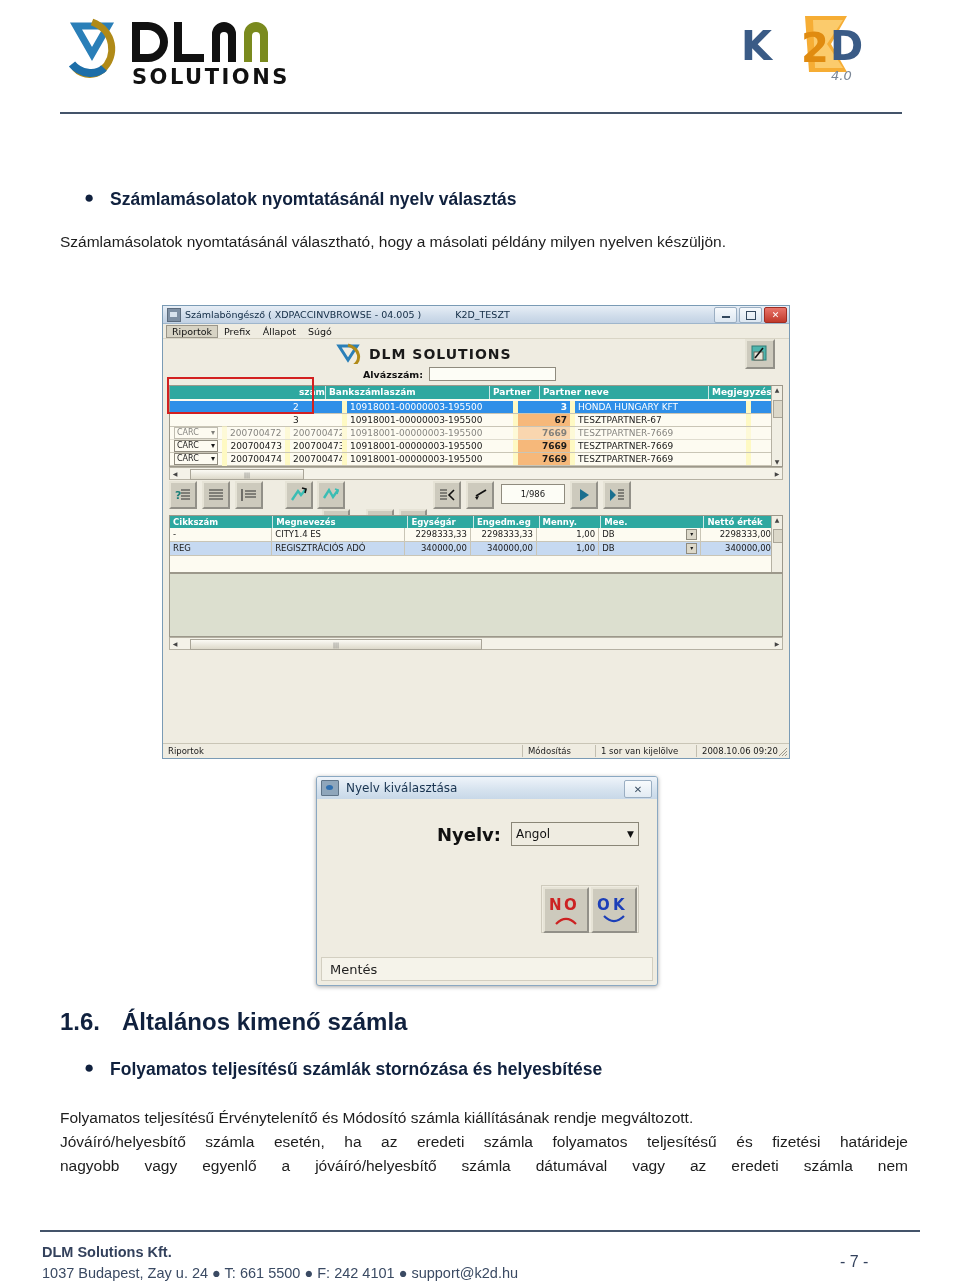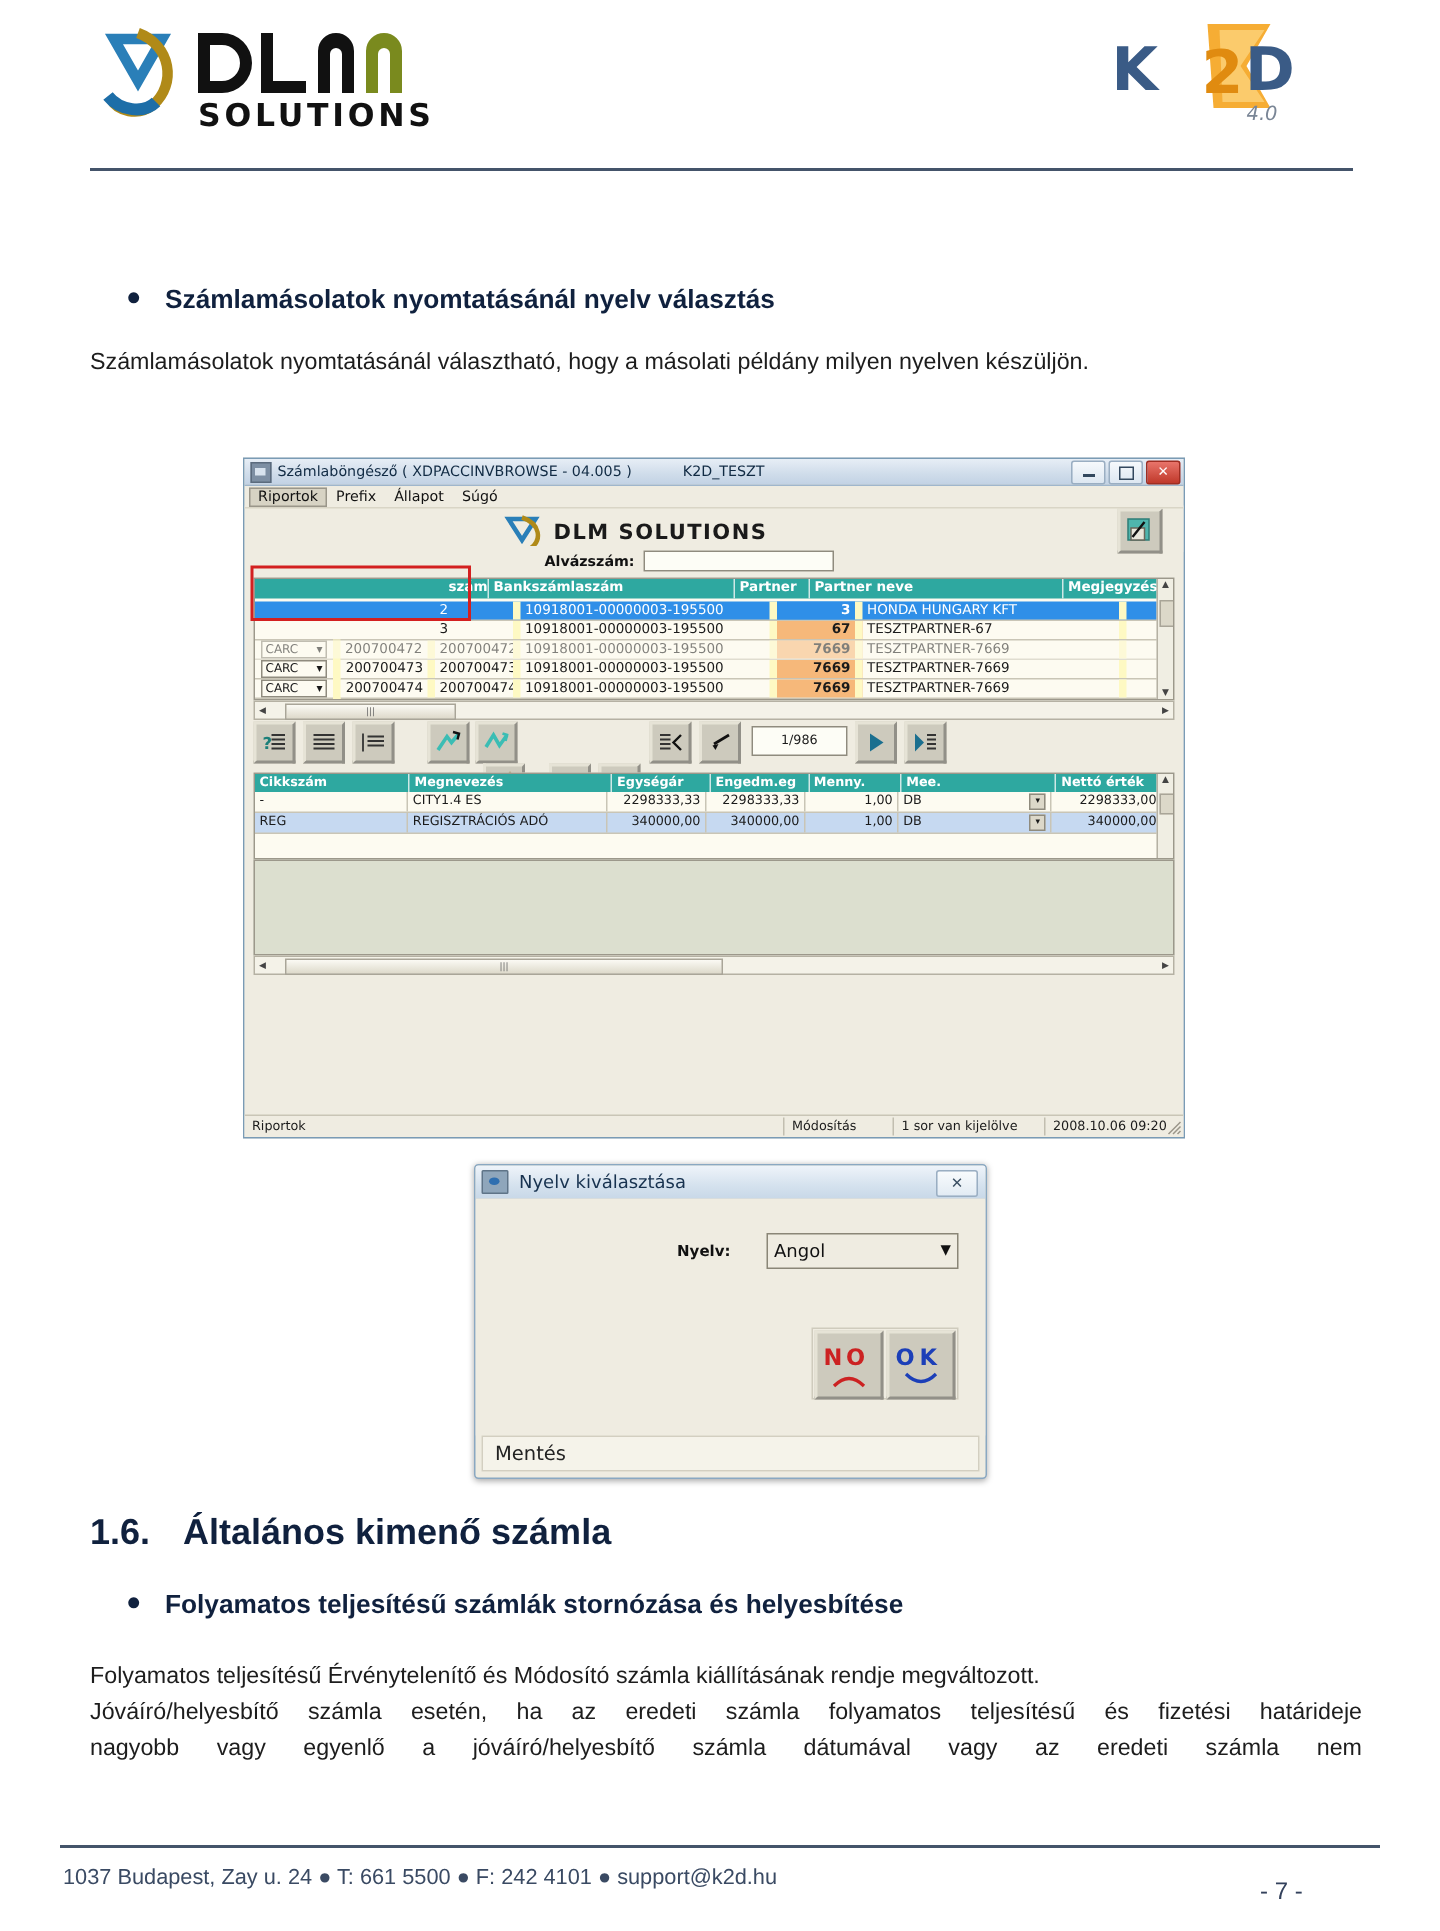--- a/index.html
+++ b/index.html
@@ -179,21 +179,21 @@
             border-radius:50%;background:#2f6fb0;}
   .dlg-title{font-size:12px;color:#17324f;}
   .dlg-close{position:absolute;right:5px;top:3px;width:26px;height:16px;
              border:1px solid #9aaec2;border-radius:2px;
              background:linear-gradient(#f8fbfd,#e2ebf3);
              font-size:10px;color:#3b4f63;display:flex;align-items:center;
              justify-content:center;}
   .dlg-body{position:absolute;left:0;right:0;top:22px;bottom:28px;background:#efece1;}
   .nyelv-row{position:absolute;left:22px;top:22px;right:18px;height:26px;
              display:flex;align-items:center;justify-content:flex-end;}
-  .nyelv-lbl{font-size:10px;font-weight:bold;color:#111;margin-right:24px;}
+  .nyelv-lbl{font-size:18px;font-weight:bold;color:#111;margin-right:10px;}
   .nyelv-sel{width:118px;height:22px;background:#efece1;border:1px solid #8a8677;
              display:flex;align-items:center;justify-content:space-between;
              padding:0 4px;font-size:12px;color:#111;}
   .nyelv-sel .arr{font-size:9px;}
   .okno{position:absolute;right:18px;top:86px;width:96px;height:46px;
         background:#efece1;border:1px solid #cfcbbd;display:flex;}
   .sbtn{width:45px;height:42px;margin:1px;background:#cdcabd;
         border:2px outset #e6e3d6;display:flex;align-items:center;
         justify-content:center;}
   .dlg-status{position:absolute;left:4px;right:4px;bottom:4px;height:22px;
@@ -610,17 +610,18 @@
   </div>
 
   <div class="para p2">
     <span>Folyamatos teljesítésű Érvénytelenítő és Módosító számla kiállításának rendje megváltozott.</span>
     <span class="justified">Jóváíró/helyesbítő számla esetén, ha az eredeti számla folyamatos teljesítésű és fizetési határideje</span>
     <span class="justified">nagyobb vagy egyenlő a jóváíró/helyesbítő számla dátumával vagy az eredeti számla nem</span>
   </div>
 
   <div class="hr-bot"></div>
   <div class="footer">
+    <div>DLM Solutions Kft.</div>
     <div class="addr">1037 Budapest, Zay u. 24  ● T: 661 5500 ● F: 242 4101 ● support@k2d.hu</div>
   </div>
   <div class="pageno">- 7 -</div>
 
 </div>
 
 </body></html>

